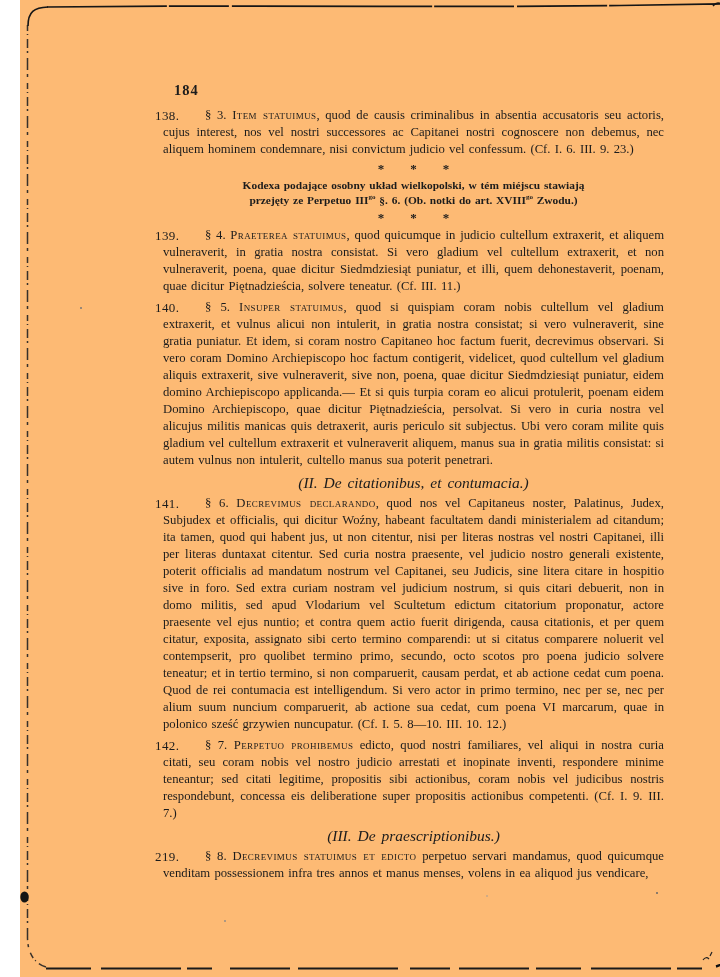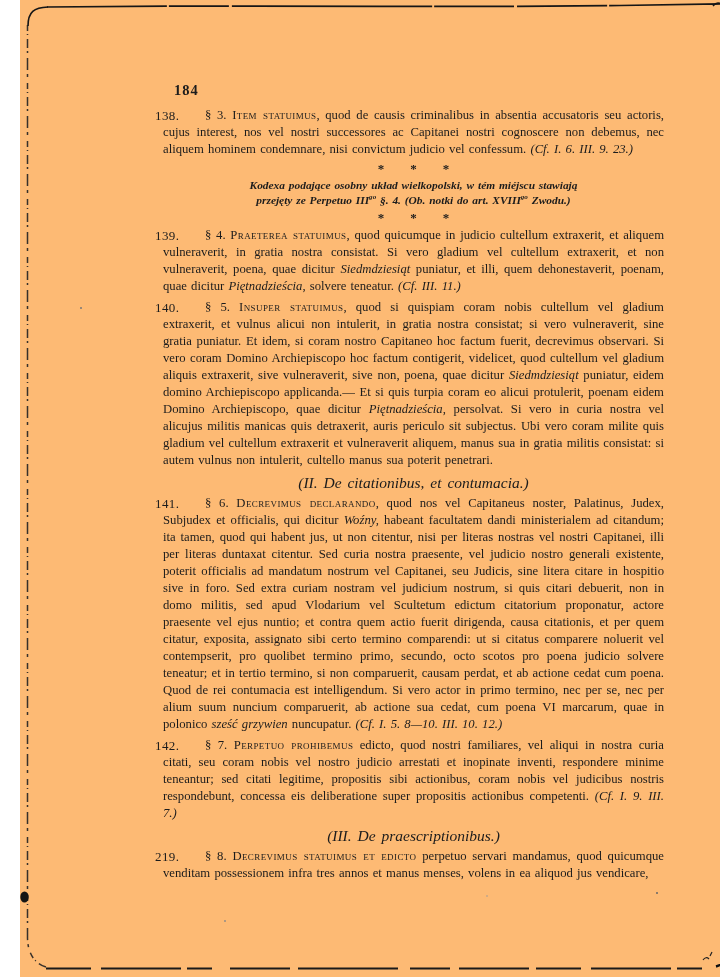--- a/index.html
+++ b/index.html
@@ -12,25 +12,25 @@
   }
   .scan-frame { position:absolute; left:0; top:0; width:720px; height:977px; pointer-events:none; }
   .content { position:absolute; left:143px; top:83px; width:501px; }
   .pageno { font-size:14.5px; font-weight:700; letter-spacing:1px; margin:0 0 10px 11px; line-height:14px; }
   .para {
     position:relative; text-align:justify; font-size:12.7px; line-height:17px;
     margin:0 0 4px 0; text-indent:42px; word-spacing:1px;
   }
   .para-num { position:absolute; left:-8px; top:0; text-indent:0; font-size:13px; font-weight:400; letter-spacing:.4px; }
   .sc { font-variant:small-caps; letter-spacing:.4px; }
-  .it { font-style:italic; }
+  .it { }
   .sup { vertical-align:super; font-size:.62em; line-height:0; }
   .stars { text-align:center; font-size:13px; font-weight:700; line-height:13px; margin:3px 0 3px 0; }
   .stars span { display:inline-block; margin:0 13px; }
-  .note { text-align:center; font-style:italic; font-weight:700; font-size:11.4px; line-height:15px; margin:1px 0 2px 0; word-spacing:1px; }
+  .note { text-align:center; font-weight:700; font-size:11.4px; line-height:15px; margin:1px 0 2px 0; word-spacing:1px; }
   .heading { text-align:center; font-weight:400; font-style:italic; font-size:15.5px; line-height:20px; margin:4px 0 2px 0; word-spacing:2px; }
 </style>
 </head>
 <body>
 
 <div class="page">
 
   <svg class="scan-frame" width="720" height="977" viewBox="0 0 720 977" xmlns="http://www.w3.org/2000/svg">
 
     <path d="M8,26 C8,12 14,7.5 28,7" fill="none" stroke="#161616" stroke-width="1.6"></path>
@@ -53,21 +53,21 @@
     <circle cx="470" cy="560" r="0.7" fill="#aaa"></circle>
   </svg>
 
   <div class="content">
     <div class="pageno">184</div>
     <div>
         <div class="para"><span class="para-num">138.</span><span class="para-text"><span>§ 3. </span><span class="sc">Item statuimus</span><span>, quod de causis criminalibus in absentia accusatoris seu actoris, cujus interest, nos vel nostri successores ac Capitanei nostri cognoscere non debemus, nec aliquem hominem condemnare, nisi convictum judicio vel confessum. </span><span class="it">(Cf. I. 6. III. 9. 23.)</span></span></div>
         <div class="stars"><span>*</span><span>*</span><span>*</span></div>
         <div class="note">
           <div class="note-line"><span>Kodexa podające osobny układ wielkopolski, w tém miéjscu stawiają</span></div>
-          <div class="note-line"><span>przejęty ze Perpetuo III</span><span class="sup">go</span><span> §. 4.  (Ob. notki do art. XVIII</span><span class="sup">go</span><span> Zwodu.)</span></div>
+          <div class="note-line"><span>przejęty ze Perpetuo III</span><span class="sup">go</span><span> §. 6.  (Ob. notki do art. XVIII</span><span class="sup">go</span><span> Zwodu.)</span></div>
         </div>
         <div class="stars"><span>*</span><span>*</span><span>*</span></div>
         <div class="para"><span class="para-num">139.</span><span class="para-text"><span>§ 4. </span><span class="sc">Praeterea statuimus</span><span>, quod quicumque in judicio cultellum extraxerit, et aliquem vulneraverit, in gratia nostra consistat. Si vero gladium vel cultellum extraxerit, et non vulneraverit, poena, quae dicitur </span><span class="it">Siedmdziesiąt</span><span> puniatur, et illi, quem dehonestaverit, poenam, quae dicitur </span><span class="it">Piętnadzieścia</span><span>, solvere teneatur. </span><span class="it">(Cf. III. 11.)</span></span></div>
         <div class="para"><span class="para-num">140.</span><span class="para-text"><span>§ 5. </span><span class="sc">Insuper statuimus</span><span>, quod si quispiam coram nobis cultellum vel gladium extraxerit, et vulnus alicui non intulerit, in gratia nostra consistat; si vero vulneraverit, sine gratia puniatur. Et idem, si coram nostro Capitaneo hoc factum fuerit, decrevimus observari. Si vero coram Domino Archiepiscopo hoc factum contigerit, videlicet, quod cultellum vel gladium aliquis extraxerit, sive vulneraverit, sive non, poena, quae dicitur </span><span class="it">Siedmdziesiąt</span><span> puniatur, eidem domino Archiepiscopo applicanda.— Et si quis turpia coram eo alicui protulerit, poenam eidem Domino Archiepiscopo, quae dicitur </span><span class="it">Piętnadzieścia</span><span>, persolvat. Si vero in curia nostra vel alicujus militis manicas quis detraxerit, auris periculo sit subjectus. Ubi vero coram milite quis gladium vel cultellum extraxerit et vulneraverit aliquem, manus sua in gratia militis consistat: si autem vulnus non intulerit, cultello manus sua poterit penetrari.</span></span></div>
         <div class="heading">(II. De citationibus, et contumacia.)</div>
         <div class="para"><span class="para-num">141.</span><span class="para-text"><span>§ 6. </span><span class="sc">Decrevimus declarando</span><span>, quod nos vel Capitaneus noster, Palatinus, Judex, Subjudex et officialis, qui dicitur </span><span class="it">Woźny,</span><span> habeant facultatem dandi ministerialem ad citandum; ita tamen, quod qui habent jus, ut non citentur, nisi per literas nostras vel nostri Capitanei, illi per literas duntaxat citentur. Sed curia nostra praesente, vel judicio nostro generali existente, poterit officialis ad mandatum nostrum vel Capitanei, seu Judicis, sine litera citare in hospitio sive in foro. Sed extra curiam nostram vel judicium nostrum, si quis citari debuerit, non in domo militis, sed apud Vlodarium vel Scultetum edictum citatorium proponatur, actore praesente vel ejus nuntio; et contra quem actio fuerit dirigenda, causa citationis, et per quem citatur, exposita, assignato sibi certo termino comparendi: ut si citatus comparere noluerit vel contempserit, pro quolibet termino primo, secundo, octo scotos pro poena judicio solvere teneatur; et in tertio termino, si non comparuerit, causam perdat, et ab actione cedat cum poena. Quod de rei contumacia est intelligendum. Si vero actor in primo termino, nec per se, nec per alium suum nuncium comparuerit, ab actione sua cedat, cum poena VI marcarum, quae in polonico </span><span class="it">sześć grzywien</span><span> nuncupatur. </span><span class="it">(Cf. I. 5. 8—10. III. 10. 12.)</span></span></div>
         <div class="para"><span class="para-num">142.</span><span class="para-text"><span>§ 7. </span><span class="sc">Perpetuo prohibemus</span><span> edicto, quod nostri familiares, vel aliqui in nostra curia citati, seu coram nobis vel nostro judicio arrestati et inopinate inventi, respondere minime teneantur; sed citati legitime, propositis sibi actionibus, coram nobis vel judicibus nostris respondebunt, concessa eis deliberatione super propositis actionibus competenti. </span><span class="it">(Cf. I. 9. III. 7.)</span></span></div>
         <div class="heading">(III. De praescriptionibus.)</div>
         <div class="para"><span class="para-num">219.</span><span class="para-text"><span>§ 8. </span><span class="sc">Decrevimus statuimus et edicto</span><span> perpetuo servari mandamus, quod quicumque venditam possessionem infra tres annos et manus menses, volens in ea aliquod jus vendicare,</span></span></div>
       </div>

